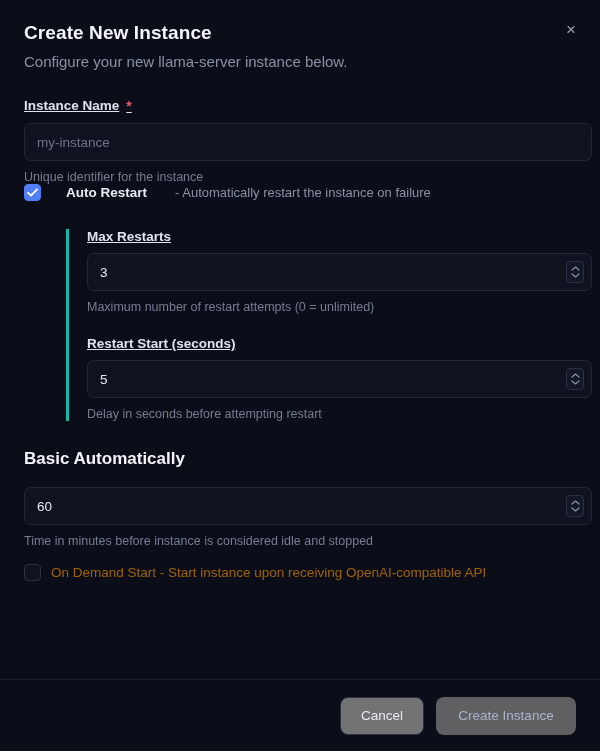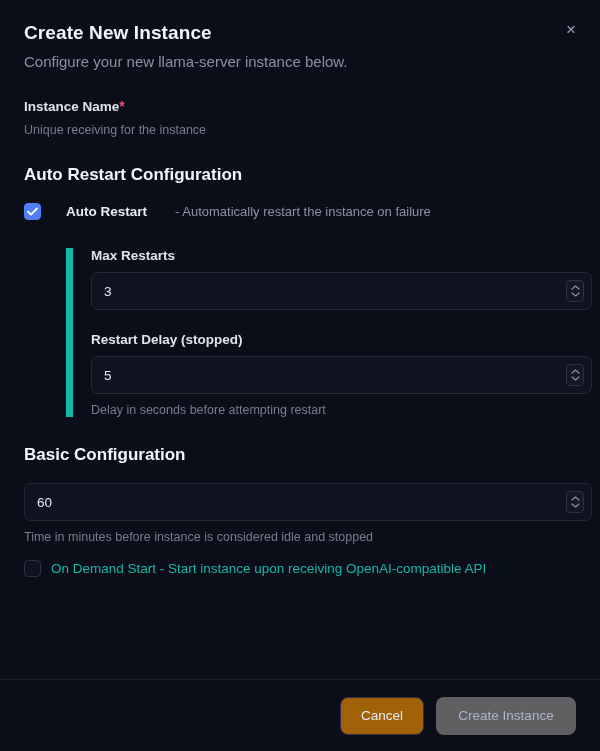--- a/index.html
+++ b/index.html
@@ -55,21 +55,23 @@
     font-size: 15px;
     color: #8a91a6;
     margin: 0 0 28px 0;
   }
   .field-label {
     font-size: 13.5px;
     font-weight: bold;
     color: #dfe3ee;
     margin-bottom: 9px;
     display: flex;
-    align-items: center;
+    align-items: flex-start;
+    gap: 7px;
+    text-decoration: underline;
   }
   .req {
     color: #f0556d;
     font-size: 14px;
     font-weight: bold;
   }
   .input-wrap {
     position: relative;
     width: 100%;
   }
@@ -121,21 +123,21 @@
     font-weight: bold;
     color: #e7eaf3;
   }
   .checkbox-note {
     font-size: 13px;
     color: #8a91a6;
     margin-left: 3px;
   }
   .indent-block {
     margin-left: 42px;
-    border-left: 7px solid #14b8a6;
+    border-left: 3px solid #14b8a6;
     padding-left: 0;
     position: relative;
     margin-top: 28px;
   }
   .indent-inner { padding-left: 0; }
   .sub-field { margin-bottom: 0; }
   .number-input-wrap { position: relative; }
   .stepper {
     position: absolute;
     right: 8px;
@@ -182,21 +184,21 @@
   .btn {
     height: 38px;
     border-radius: 8px;
     font-size: 13.5px;
     font-family: "Liberation Sans", sans-serif;
     padding: 0 20px;
     cursor: pointer;
     border: 1px solid transparent;
   }
   .btn-cancel {
-    background: #a16207;
+    background: #737373;
     border: 1px solid #2a2f42;
     color: #e7eaf3;
     min-width: 80px;
   }
   .btn-primary {
     background: #737373;
     color: #cfd8f4;
     min-width: 140px;
     opacity: .82;
   }
@@ -211,24 +213,26 @@
   <div class="content">
 
     <h1 class="title">Create New Instance</h1>
     <p class="subtitle">Configure your new llama-server instance below.</p>
 
     <div>
       <div class="field-label">
         <span>Instance Name</span>
         <span class="req">*</span>
       </div>
-      <div class="help-text">Unique receiving for the instance</div>
-    </div>
-
-    <h2 class="section-title">Auto Restart Configuration</h2>
+      <div class="input-wrap">
+        <input class="text-input" type="text" placeholder="my-instance" style="">
+      </div>
+      <div class="help-text">Unique identifier for the instance</div>
+    </div>
+
 
     <div class="checkbox-row">
       <span class="checkbox">
         <svg width="11" height="9" viewBox="0 0 11 9" aria-hidden="true">
           <path d="M1 4.6 L4 7.6 L10 1.4" fill="none" stroke="#ffffff" stroke-width="1.8" stroke-linecap="round" stroke-linejoin="round"></path>
         </svg>
       </span>
       <span class="checkbox-label">Auto Restart</span>
       <span class="checkbox-note">- Automatically restart the instance on failure</span>
     </div>
@@ -244,63 +248,64 @@
             <input class="text-input" type="text" value="3" style="">
             <span class="stepper">
               <svg width="9" height="5" viewBox="0 0 9 5" aria-hidden="true">
                 <path d="M1 4 L4.5 1 L8 4" fill="none" stroke="#8a91a6" stroke-width="1.2" stroke-linecap="round" stroke-linejoin="round"></path>
               </svg>
               <svg width="9" height="5" viewBox="0 0 9 5" aria-hidden="true">
                 <path d="M1 1 L4.5 4 L8 1" fill="none" stroke="#8a91a6" stroke-width="1.2" stroke-linecap="round" stroke-linejoin="round"></path>
               </svg>
             </span>
           </div>
+          <div class="help-text">Maximum number of restart attempts (0 = unlimited)</div>
         </div>
 
         <div class="sub-field" style="margin-top:22px;">
           <div class="field-label">
-            <span>Restart Delay (stopped)</span>
+            <span>Restart Start (seconds)</span>
           </div>
           <div class="input-wrap number-input-wrap">
             <input class="text-input" type="text" value="5" style="">
             <span class="stepper">
               <svg width="9" height="5" viewBox="0 0 9 5" aria-hidden="true">
                 <path d="M1 4 L4.5 1 L8 4" fill="none" stroke="#8a91a6" stroke-width="1.2" stroke-linecap="round" stroke-linejoin="round"></path>
               </svg>
               <svg width="9" height="5" viewBox="0 0 9 5" aria-hidden="true">
                 <path d="M1 1 L4.5 4 L8 1" fill="none" stroke="#8a91a6" stroke-width="1.2" stroke-linecap="round" stroke-linejoin="round"></path>
               </svg>
             </span>
           </div>
           <div class="help-text">Delay in seconds before attempting restart</div>
         </div>
 
       </div>
     </div>
 
-    <h2 class="section-title">Basic Configuration</h2>
+    <h2 class="section-title">Basic Automatically</h2>
 
     <div>
       <div class="input-wrap number-input-wrap">
         <input class="text-input" type="text" value="60" style="">
         <span class="stepper">
           <svg width="9" height="5" viewBox="0 0 9 5" aria-hidden="true">
             <path d="M1 4 L4.5 1 L8 4" fill="none" stroke="#8a91a6" stroke-width="1.2" stroke-linecap="round" stroke-linejoin="round"></path>
           </svg>
           <svg width="9" height="5" viewBox="0 0 9 5" aria-hidden="true">
             <path d="M1 1 L4.5 4 L8 1" fill="none" stroke="#8a91a6" stroke-width="1.2" stroke-linecap="round" stroke-linejoin="round"></path>
           </svg>
         </span>
       </div>
       <div class="help-text">Time in minutes before instance is considered idle and stopped</div>
     </div>
 
     <div class="cut-row">
       <span class="checkbox" style="background:#10131f;border-color:#2b3042;"></span>
-      <span style="font-size:13.5px;color:#14b8a6;white-space:nowrap;overflow:hidden;">On Demand Start - Start instance upon receiving OpenAI-compatible API</span>
+      <span style="font-size:13.5px;color:#a16207;white-space:nowrap;overflow:hidden;">On Demand Start - Start instance upon receiving OpenAI-compatible API</span>
     </div>
 
     <div class="scroll-fade"></div>
   </div>
 
   <div class="footer">
     <button class="btn btn-cancel">Cancel</button>
     <button class="btn btn-primary">Create Instance</button>
   </div>
 

